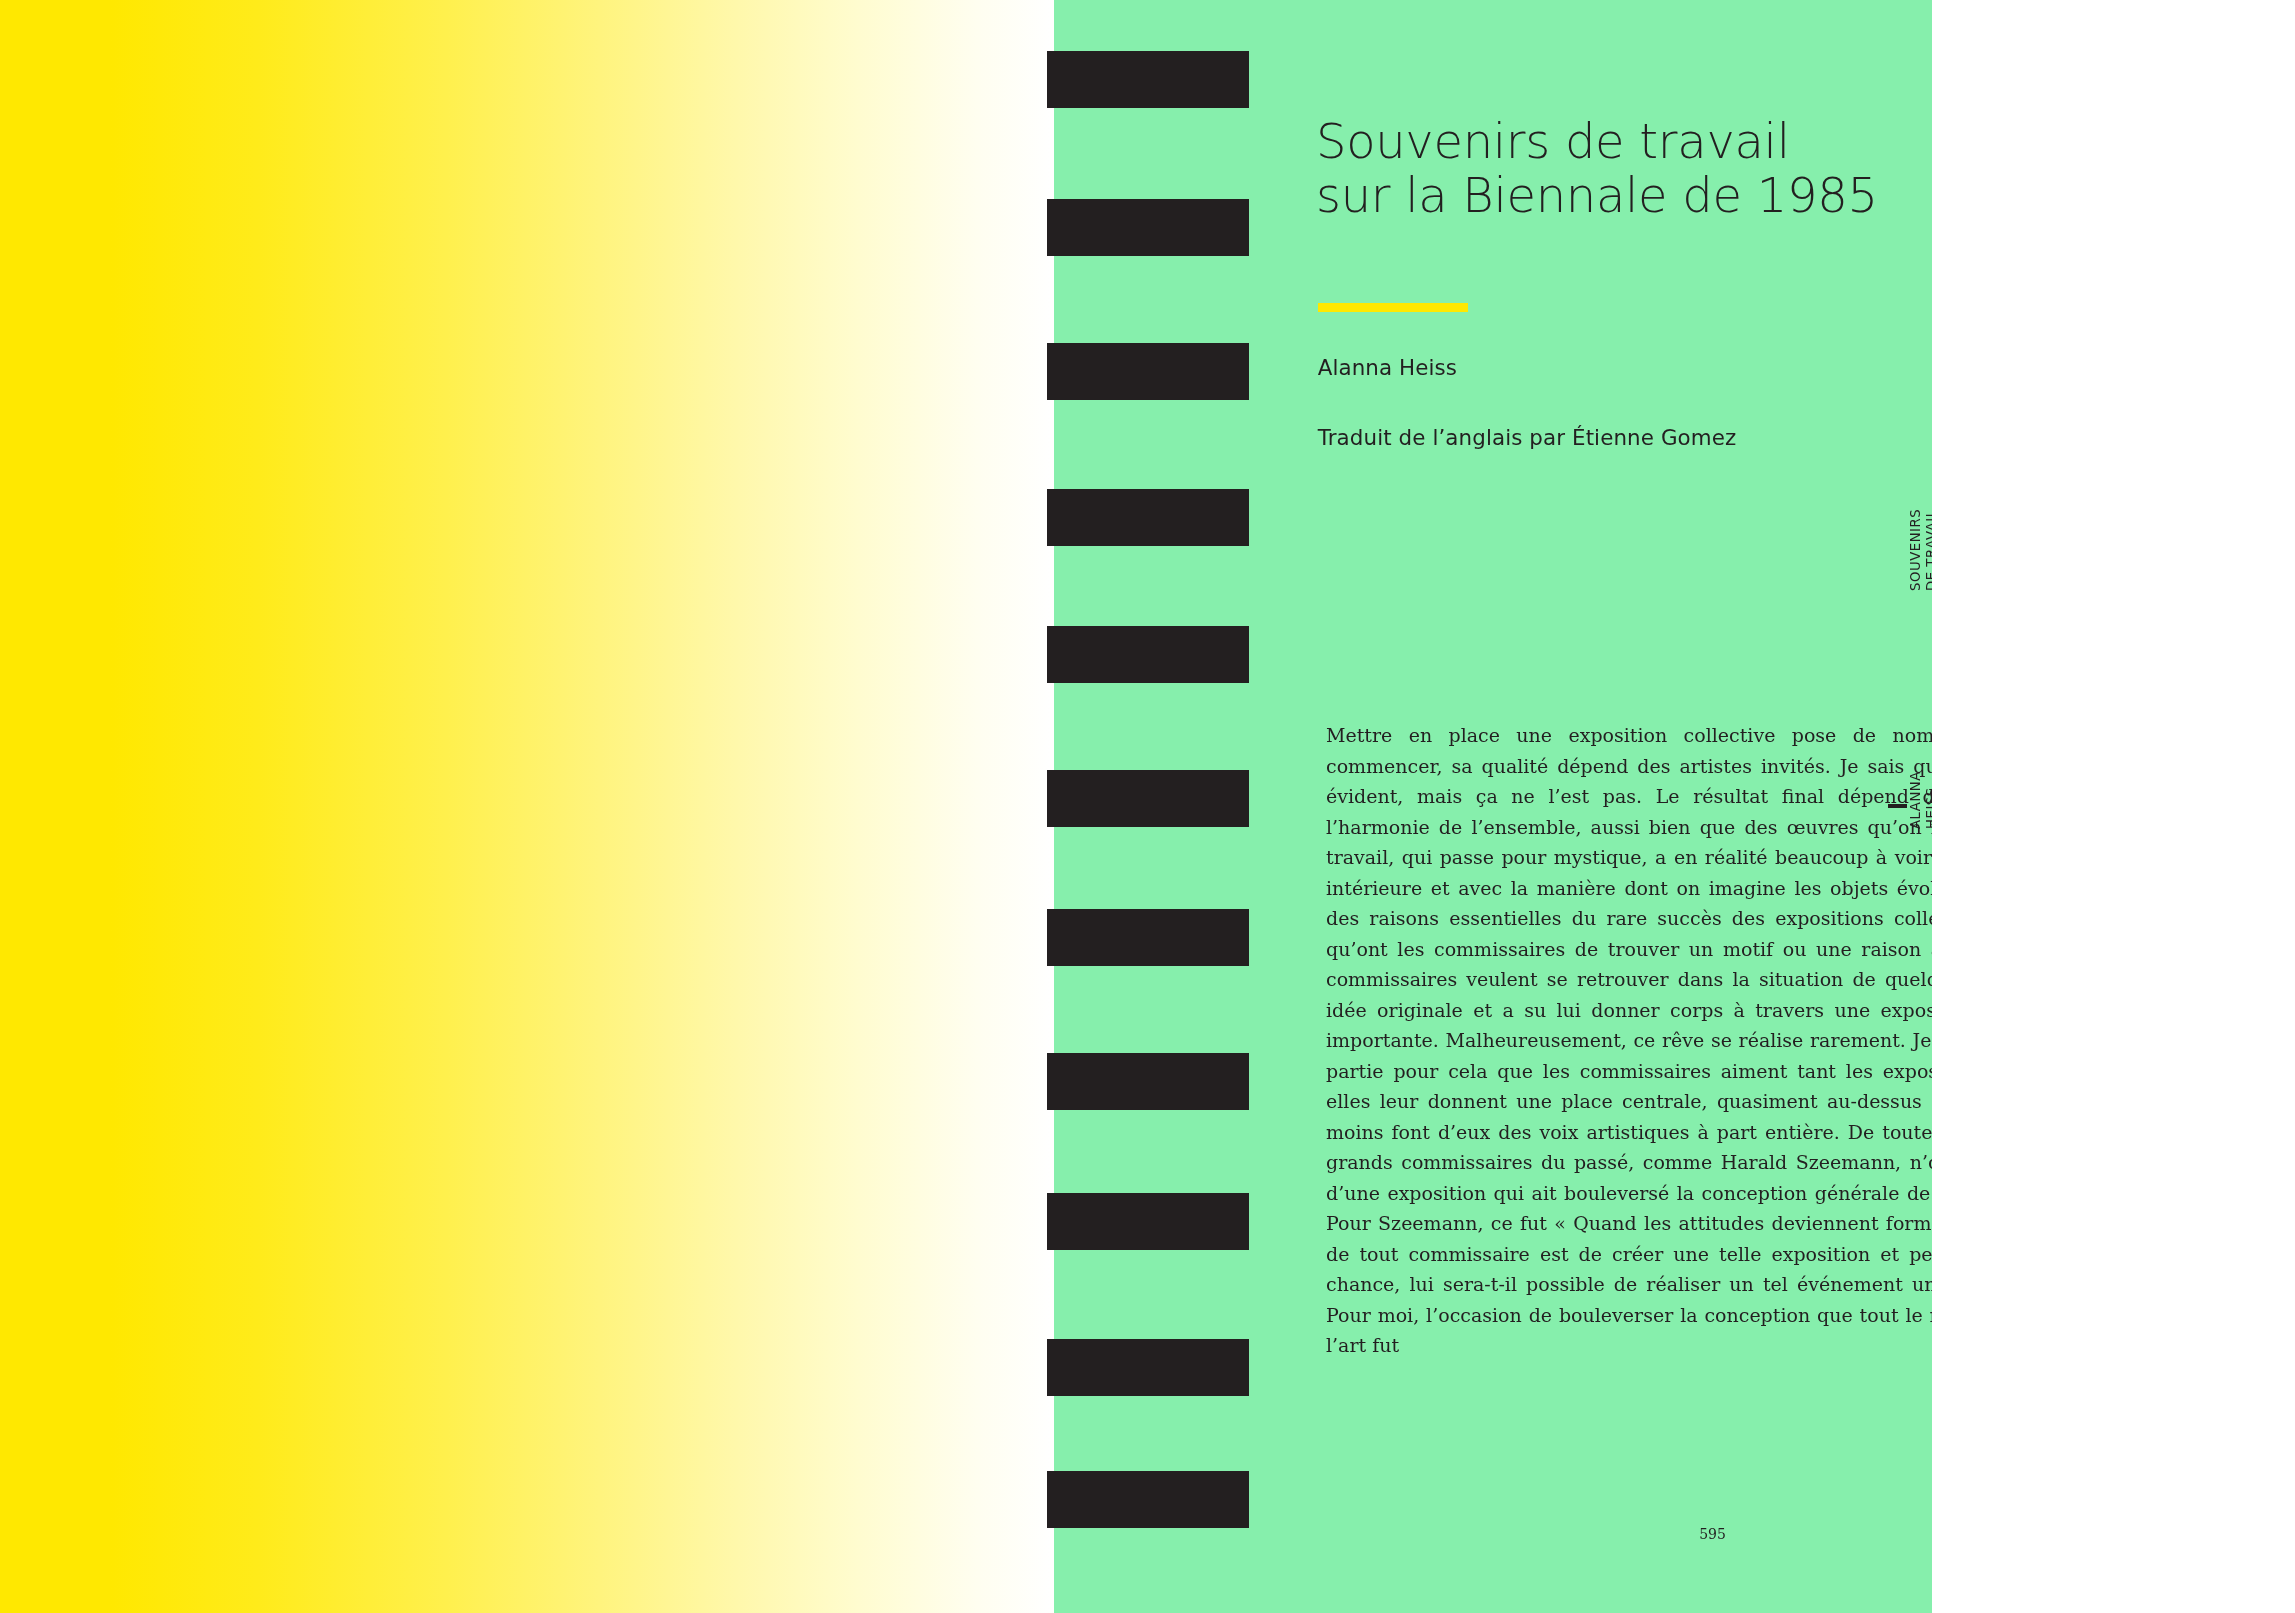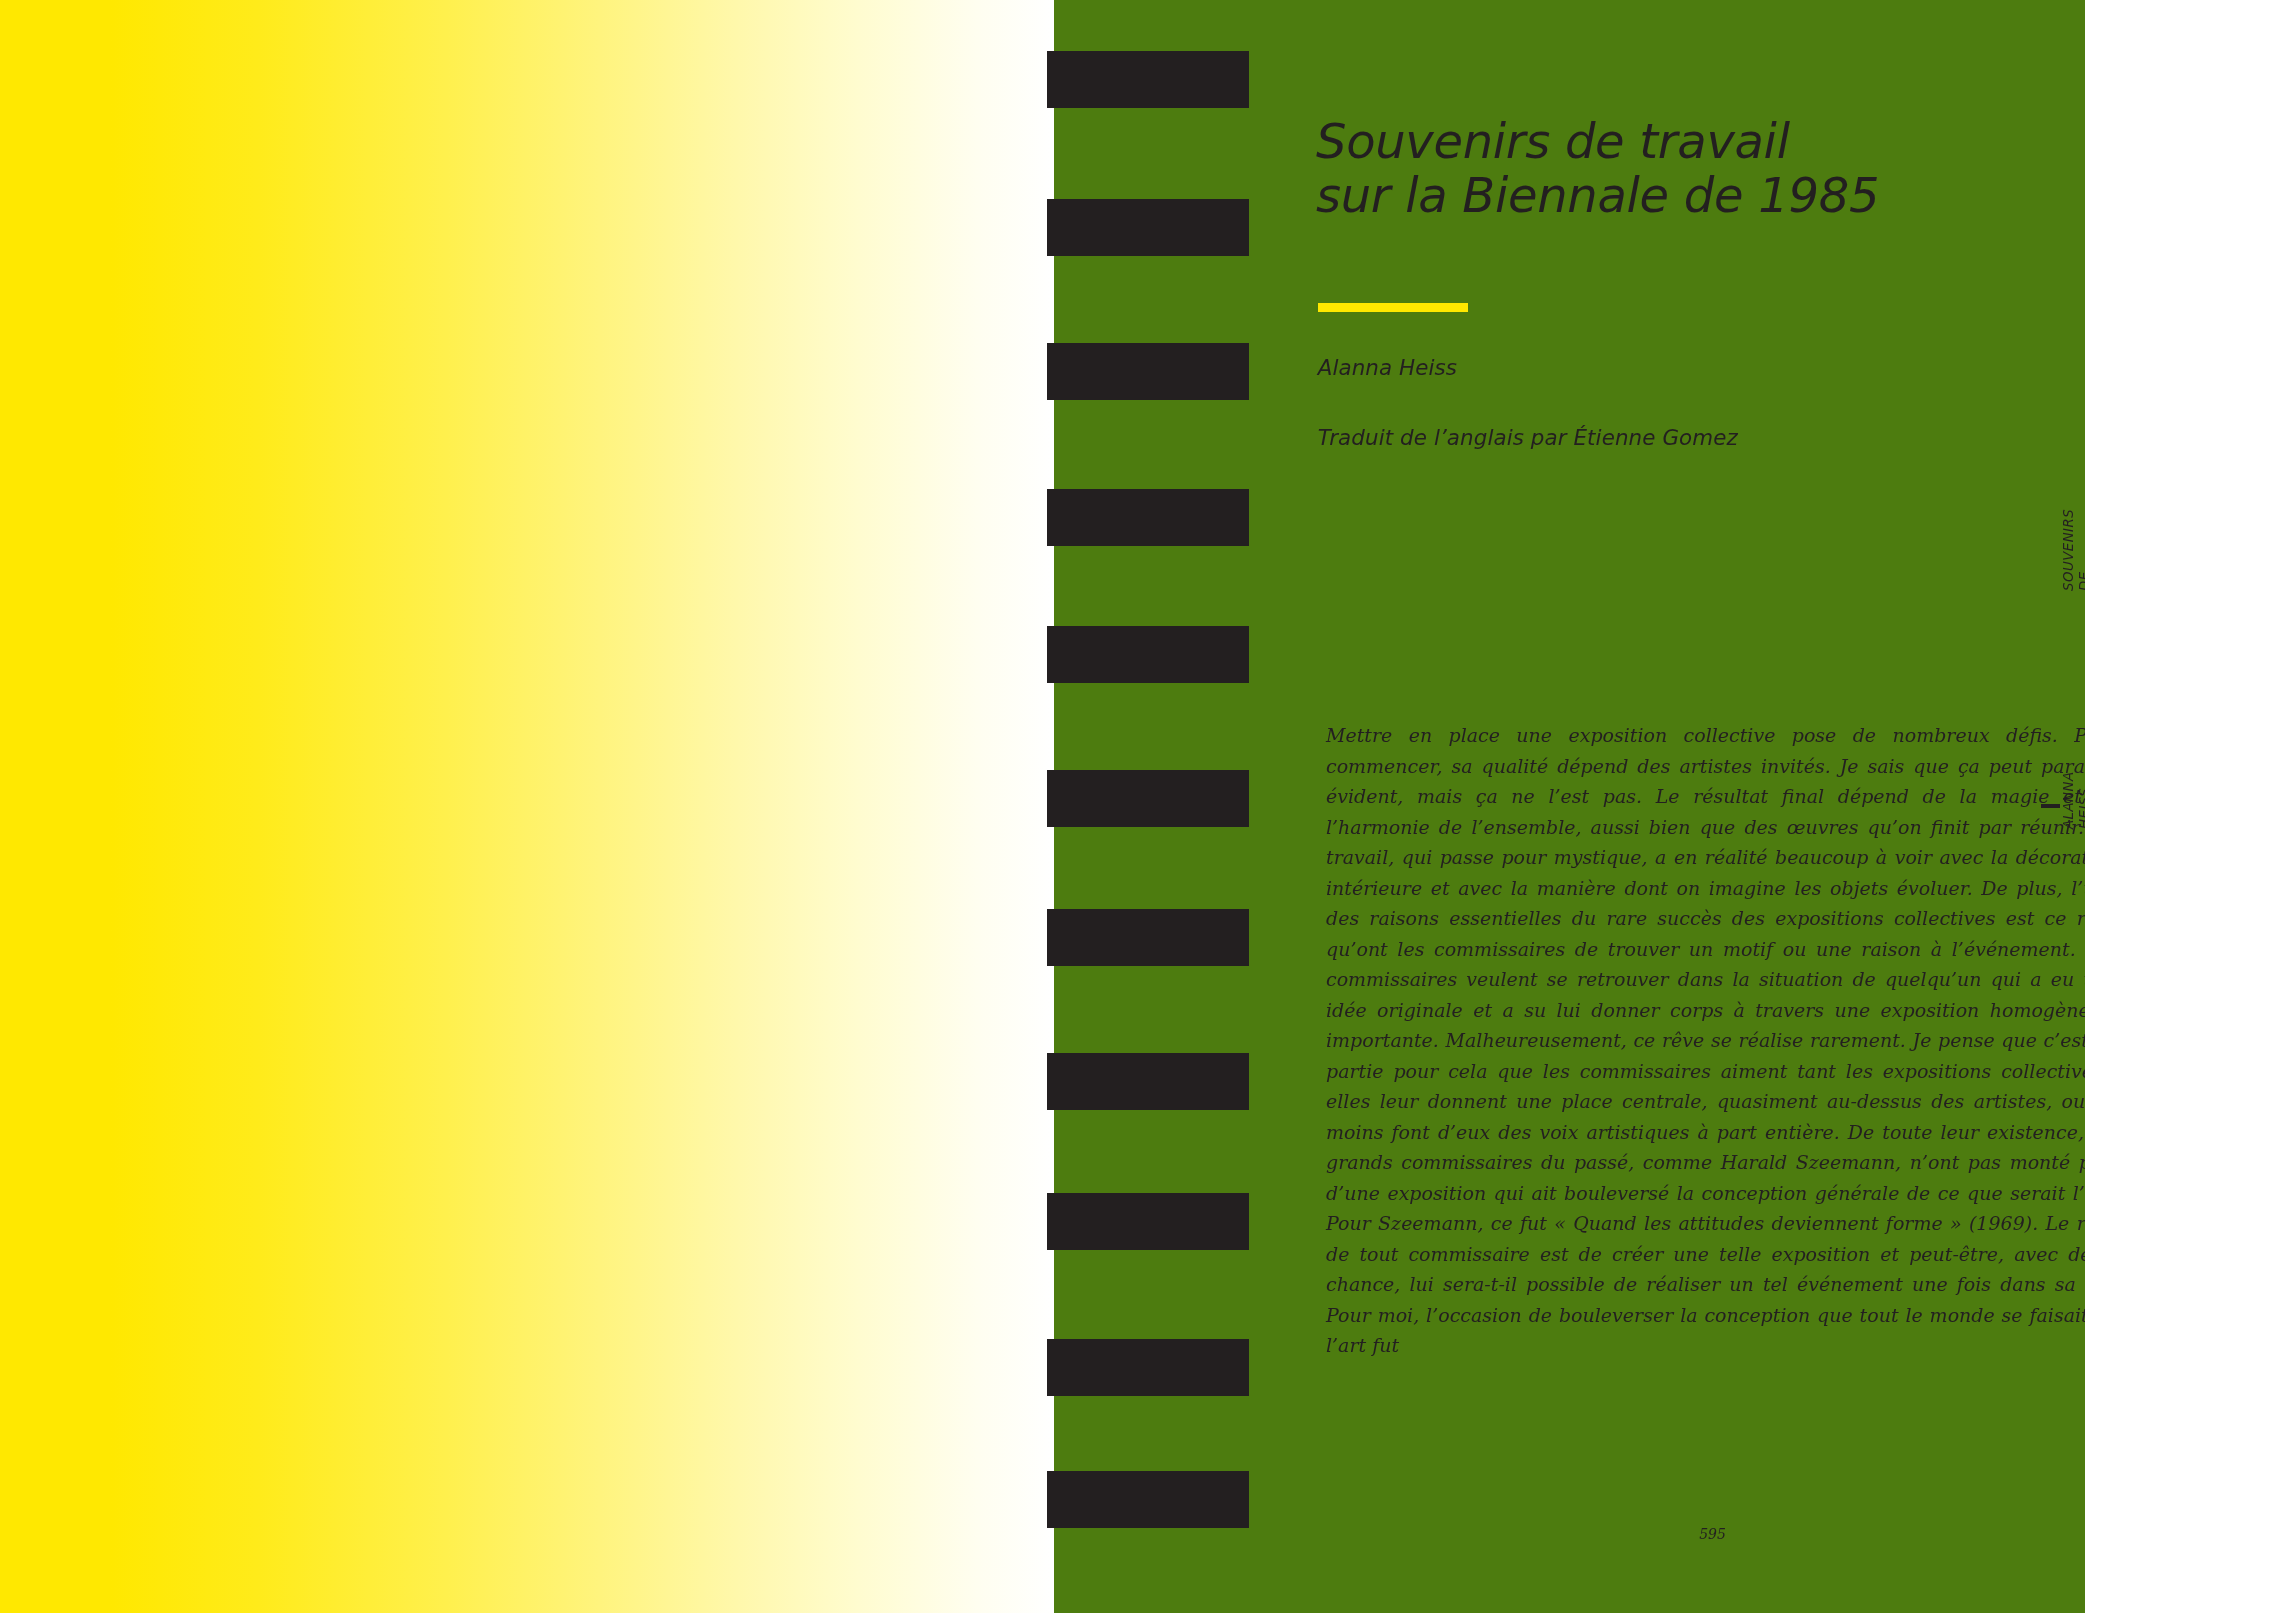--- a/index.html
+++ b/index.html
@@ -8,25 +8,24 @@
     background: #ffffff;
   }
   body {
     width: 2295px;
     height: 1613px;
     overflow: hidden;
     font-family: "Liberation Sans", sans-serif;
   }
   .page {
     position: relative;
-    width: 2085px;
-    height: 1613px;
-    background: #4d7c0f;
+    width: 1932px;
+    height: 1613px;
+    background: #86efac;
     overflow: hidden;
-    font-style: italic;
   }
   
   .gradient-field {
     position: absolute;
     left: 0;
     top: 0;
     width: 1054px;
     height: 1613px;
     background: linear-gradient(to right,
         #ffe800 0px,

